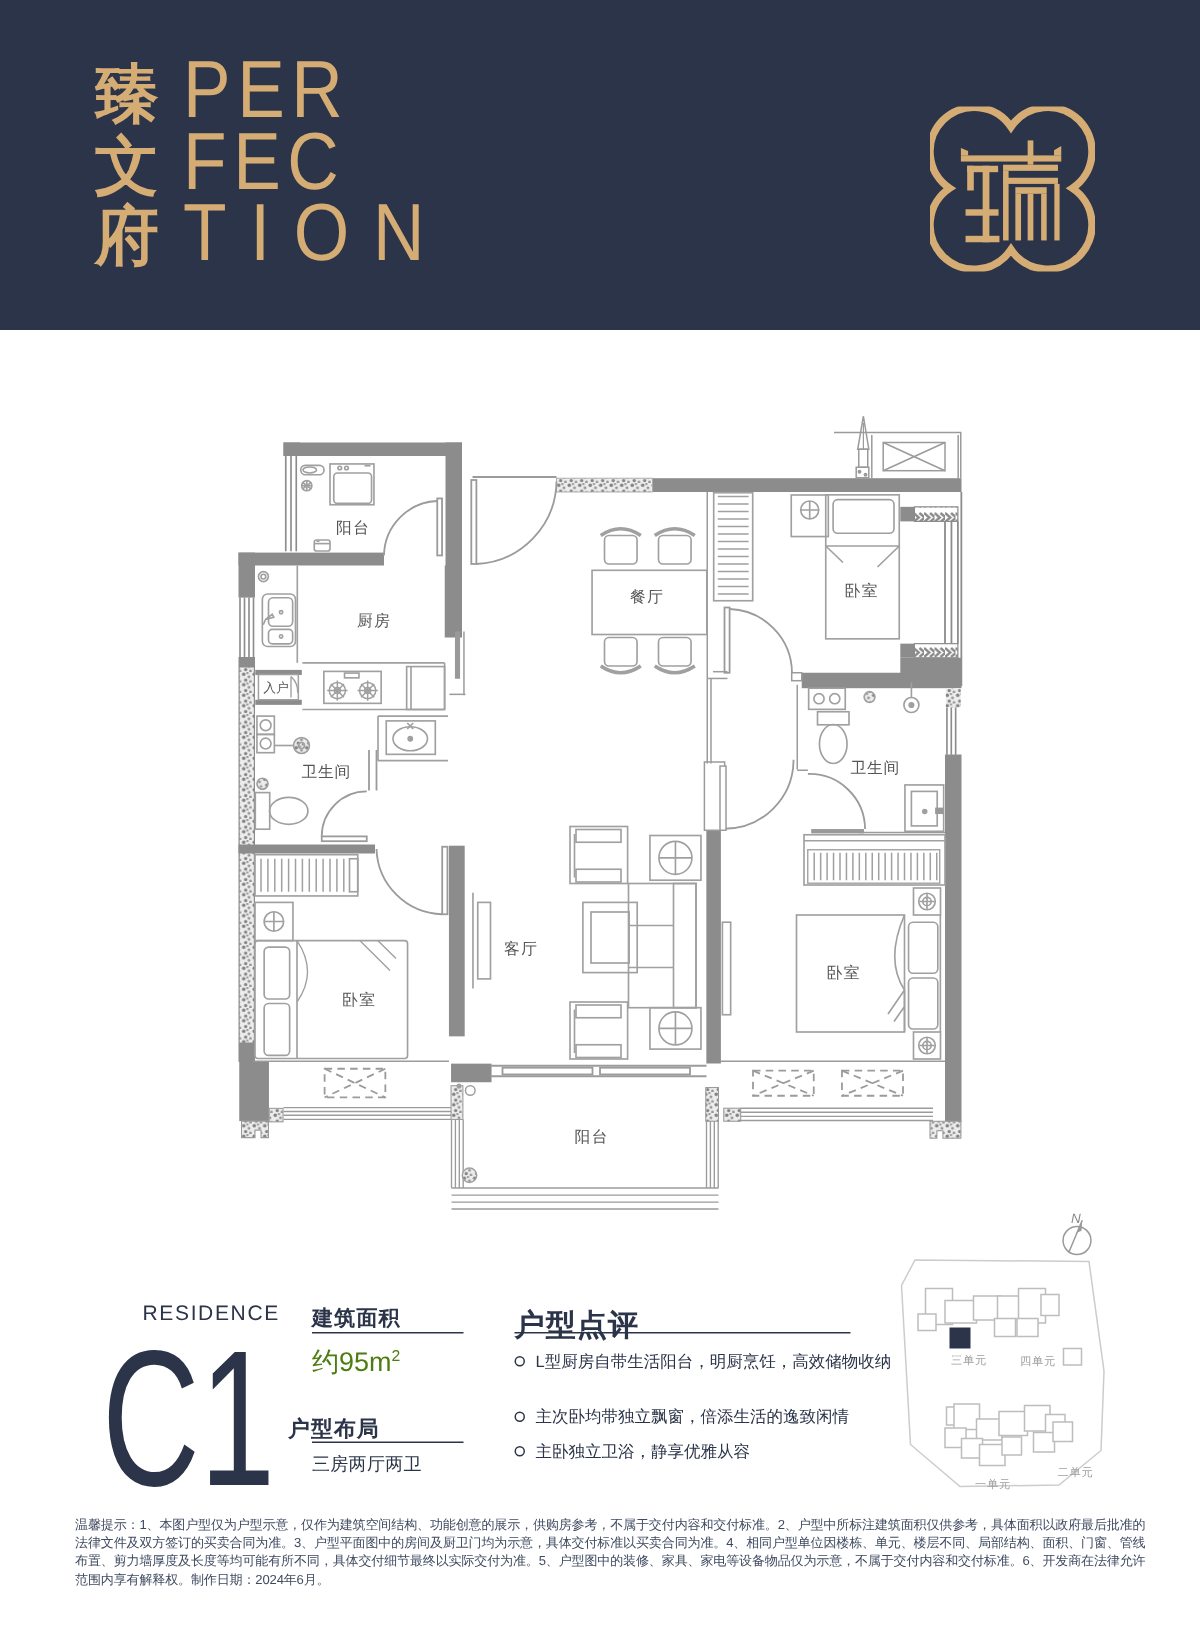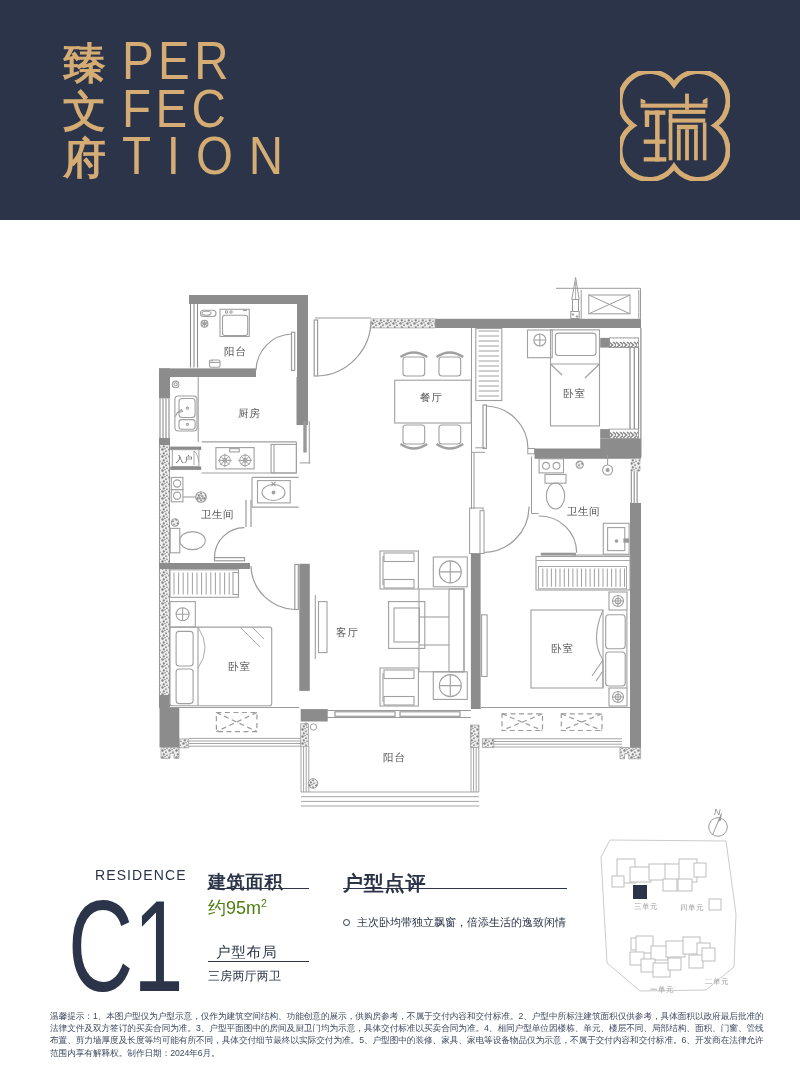--- a/index.html
+++ b/index.html
@@ -567,33 +567,35 @@
     <text x="680" y="910" font-size="7.5" fill="#9e9e9e" letter-spacing="0.5">四单元</text>
     <text x="650" y="992" font-size="7.5" fill="#9e9e9e" letter-spacing="0.5">一单元</text>
     <text x="705" y="984" font-size="7.5" fill="#9e9e9e" letter-spacing="0.5">二单元</text>
   </g>
 </svg>
 
 <div class="abs" style="left:95px;top:867px;width:110px;color:#2b3448;font-size:14px;letter-spacing:1.1px;">RESIDENCE</div>
 
 <div class="abs" style="left:68px;top:882px;width:160px;color:#2b3448;font-size:129px;line-height:1;transform:scaleX(0.70);transform-origin:0 0;">C1</div>
 
-<div class="abs" style="left:208px;top:870px;color:#2b3448;font-size:18px;letter-spacing:0.8px;font-weight:bold;">建筑面积</div>
+<div class="abs" style="left:208px;top:870px;color:#2b3448;font-size:14px;letter-spacing:0.8px;font-weight:bold;">建筑面积</div>
 
 <div class="abs" style="left:208px;top:888px;width:101px;height:1.4px;background:#2b3448;"></div>
 
 <div class="abs" style="left:208px;top:896px;color:#4d7c0f;font-size:18px;">约95m<sup style="font-size:10.5px;">2</sup></div>
 
-<div class="abs" style="left:216px;top:943px;color:#2b3448;font-size:14.5px;letter-spacing:0.8px;font-weight:normal;">户型布局</div>
+<div class="abs" style="left:192px;top:943px;color:#2b3448;font-size:14.5px;letter-spacing:0.8px;font-weight:bold;">户型布局</div>
 
 <div class="abs" style="left:208px;top:960.5px;width:101px;height:1.4px;background:#2b3448;"></div>
 
 <div class="abs" style="left:208px;top:968px;color:#2b3448;font-size:12px;letter-spacing:0.2px;">三房两厅两卫</div>
 
 <div class="abs" style="left:343px;top:870px;color:#2b3448;font-size:20px;letter-spacing:0.8px;font-weight:bold;">户型点评</div>
 
 <div class="abs" style="left:343px;top:888px;width:224px;height:1.4px;background:#2b3448;"></div>
 
 <div class="abs" style="left:343px;top:892px;width:330px;color:#2b3448;font-size:11px;line-height:14px;white-space:nowrap;">
+  <div style="margin-top:9px;"><span style="display:inline-block;width:5px;height:5px;border:1.3px solid #2b3448;border-radius:50%;margin-right:7px;"></span>L型厨房自带生活阳台，明厨烹饪，高效储物收纳</div>
   <div style="margin-top:23px;"><span style="display:inline-block;width:5px;height:5px;border:1.3px solid #2b3448;border-radius:50%;margin-right:7px;"></span>主次卧均带独立飘窗，倍添生活的逸致闲情</div>
+  <div style="margin-top:9px;"><span style="display:inline-block;width:5px;height:5px;border:1.3px solid #2b3448;border-radius:50%;margin-right:7px;"></span>主卧独立卫浴，静享优雅从容</div>
 </div>
 
 <div class="abs" style="left:50px;top:1010px;width:716px;color:#3f4a60;font-size:8.7px;line-height:12.2px;letter-spacing:-0.1px;">温馨提示：1、本图户型仅为户型示意，仅作为建筑空间结构、功能创意的展示，供购房参考，不属于交付内容和交付标准。2、户型中所标注建筑面积仅供参考，具体面积以政府最后批准的法律文件及双方签订的买卖合同为准。3、户型平面图中的房间及厨卫门均为示意，具体交付标准以买卖合同为准。4、相同户型单位因楼栋、单元、楼层不同、局部结构、面积、门窗、管线布置、剪力墙厚度及长度等均可能有所不同，具体交付细节最终以实际交付为准。5、户型图中的装修、家具、家电等设备物品仅为示意，不属于交付内容和交付标准。6、开发商在法律允许范围内享有解释权。制作日期：2024年6月。</div>
 
 </body></html>

